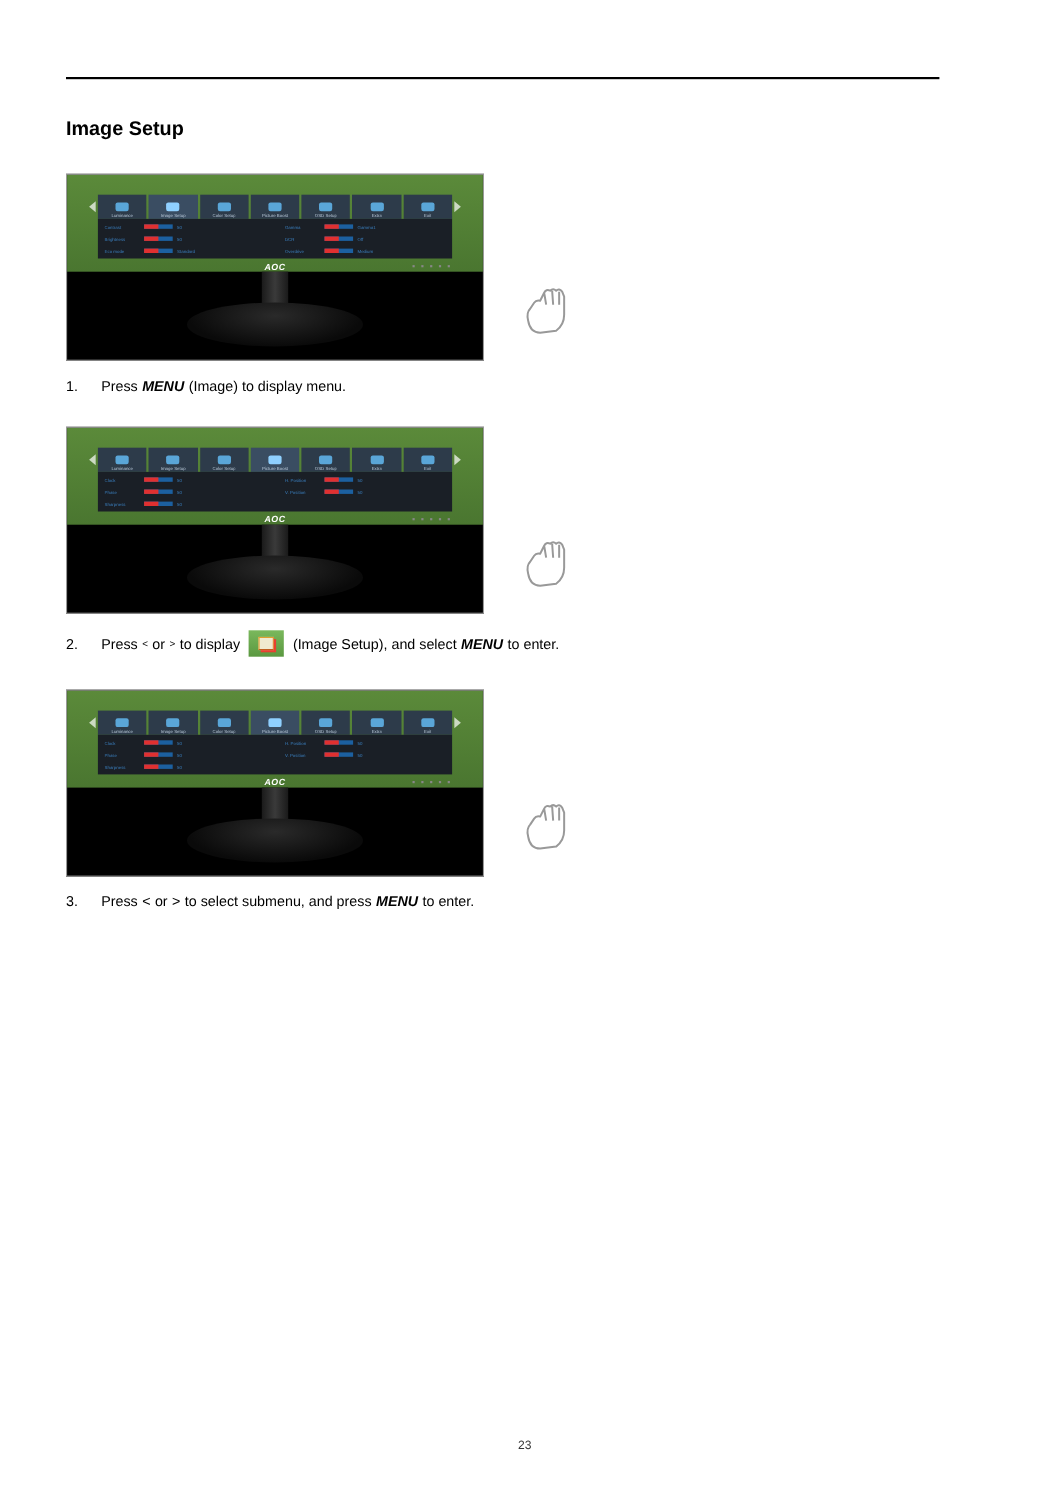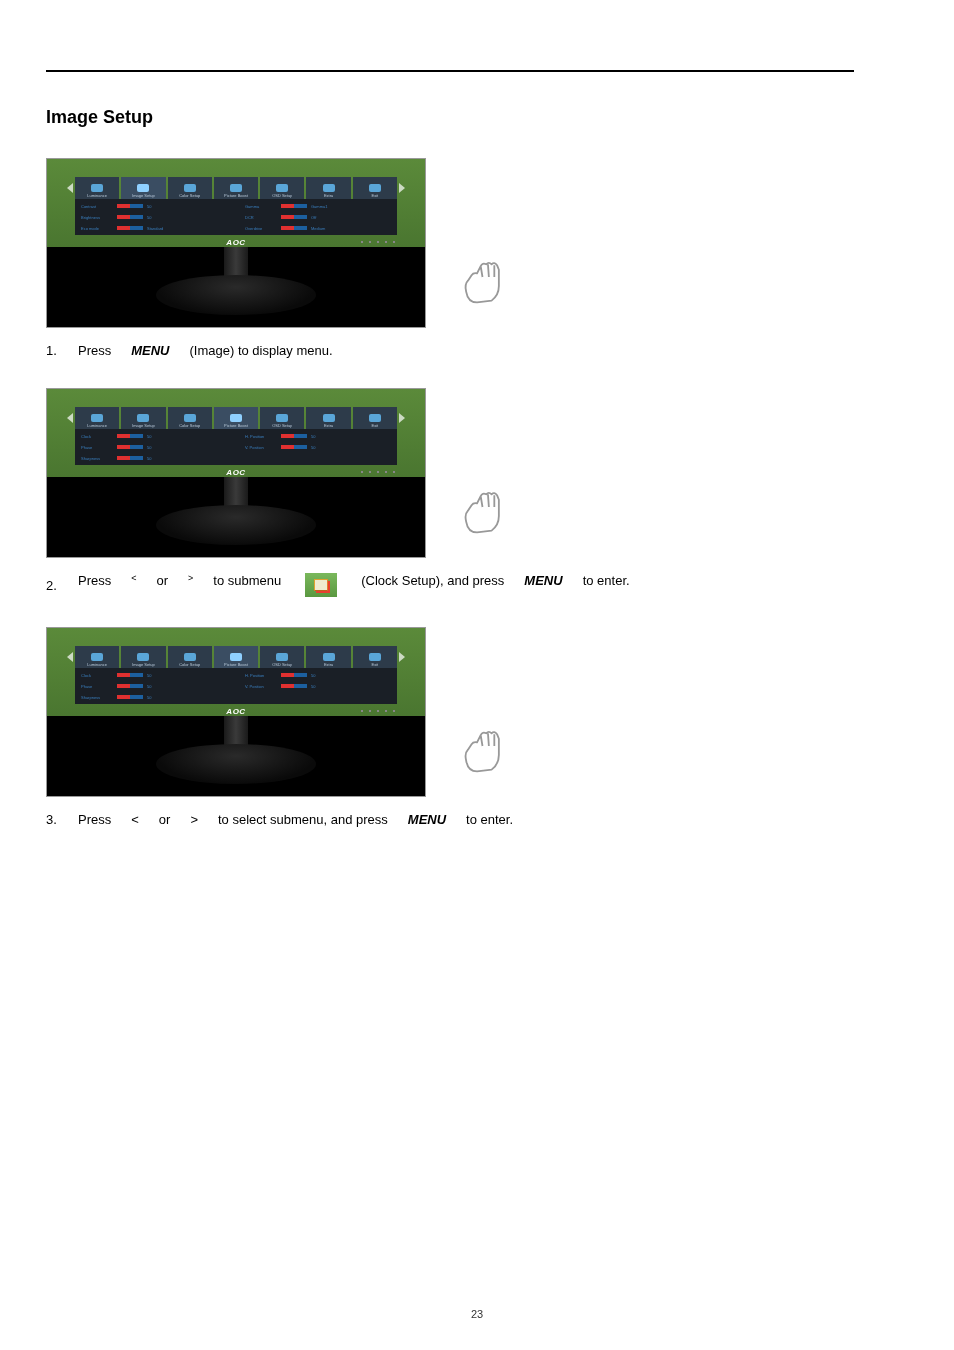--- a/index.html
+++ b/index.html
@@ -6,21 +6,21 @@
     body {
       font-family: Arial, Helvetica, sans-serif;
       background: #fff;
       width: 954px;
       height: 1350px;
       position: relative;
       font-size: 13px;
       color: #000;
     }
     .page {
-      padding: 70px 100px 0 46px;
+      padding: 70px 100px 0 60px;
     }
     .top-rule {
       border-top: 2px solid #000;
       margin-bottom: 35px;
     }
     .section-title {
       font-size: 18px;
       font-weight: bold;
       margin-bottom: 30px;
     }
@@ -222,22 +222,23 @@
       margin-top: 6px;
       flex-wrap: nowrap;
     }
     .step-line .num {
       width: 24px;
       text-align: left;
       flex-shrink: 0;
     }
     .step-line .content {
       display: flex;
+      align-items: center;
       flex-wrap: wrap;
-      gap: 20px;
+      gap: 4px;
     }
     .page-number {
       position: absolute;
       bottom: 30px;
       left: 50%;
       transform: translateX(-50%);
       font-size: 11px;
       color: #333;
     }
     .osd-arrow-left, .osd-arrow-right {
@@ -477,23 +478,23 @@
         </div>
       </div>
     </div>
     <div class="step-line">
       <span class="num">2.</span>
       <span class="content">
         <span>Press </span>
           <sup class="sm">&lt;</sup>
           <span> or </span>
           <sup class="sm">&gt;</sup>
-          <span>  to submenu </span>
+          <span>  to display </span>
         <span class="inline-icon"></span>
-        <span> (Clock Setup), and press </span>
+        <span> (Image Setup), and select </span>
           <b>MENU</b>
           <span> to enter.</span>
       </span>
     </div>
   </div>
 
   <div class="step-block">
     <div class="img-wrapper">
       <div class="monitor-img">
         <div class="screen">

